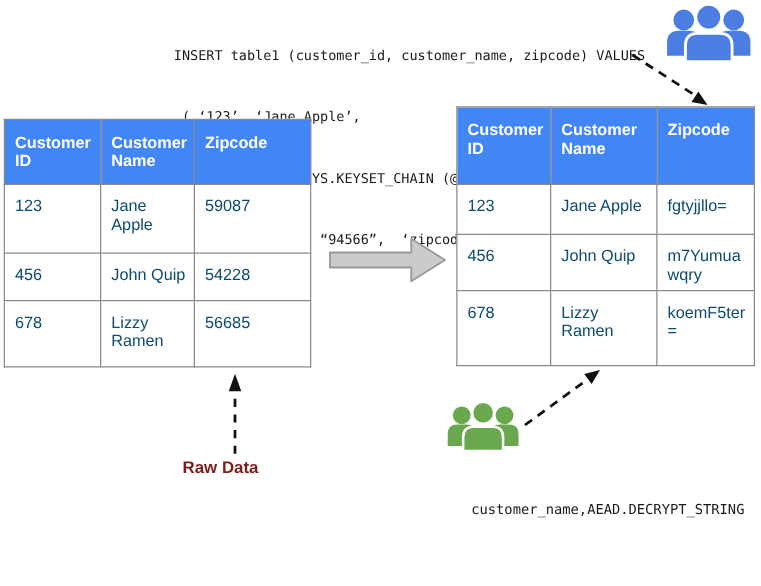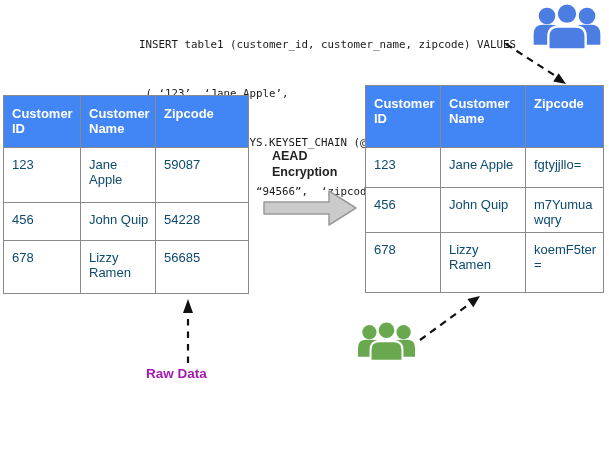--- a/index.html
+++ b/index.html
@@ -19,21 +19,21 @@
   table.dtable th,table.dtable td{border:1px solid #8a8a8a;vertical-align:top;
                overflow-wrap:anywhere;}
   table.dtable th{background:#4285f4;color:#fff;font-weight:bold;text-align:left;
                padding:10px 4px 0 8px;}
   table.dtable td{padding:9px 4px 0 8px;color:#0c4a6e;}
   #table-left{left:3px;top:95px;}
   #table-right{left:365px;top:85px;}
 
   
   .aead-label{left:272px;top:148px;width:85px;font-weight:bold;font-size:12.5px;line-height:16px;color:#222;}
-  .rawdata-label{left:146px;top:366px;font-weight:bold;font-size:13.5px;color:#a21caf;}
+  .rawdata-label{left:146px;top:366px;font-weight:bold;font-size:13.5px;color:#7f1d1d;}
 
   
   .people-blue circle,.people-blue path{fill:#4c7de2;}
   .people-green circle,.people-green path{fill:#6aa84f;}
   .people-front{stroke:#fff;stroke-width:3.5;}
 
   .dash{stroke:#111;stroke-width:2.2;fill:none;stroke-dasharray:7 5.5;}
   .ahead{fill:#111;stroke:none;}
 </style>
 </head>
@@ -115,21 +115,20 @@
       <td>m7Yumuawqry</td>
     </tr>
     <tr style="height:60px">
       <td>678</td>
       <td>Lizzy Ramen</td>
       <td>koemF5ter=</td>
     </tr>
   </tbody>
     </table>
 
-  <div class="abs aead-label">AEAD Encryption</div>
   <svg class="abs" style="left:263px;top:189px;" width="95" height="38" viewBox="0 0 95 38">
     <polygon points="1,13 66,13 66,2 93,19 66,36 66,25 1,25" fill="#cbcbcb" stroke="#9a9a9a" stroke-width="1.5" stroke-linejoin="round"></polygon>
   </svg>
 
   <svg class="abs" style="left:180px;top:297px;" width="16" height="70" viewBox="0 0 16 70">
     <line class="dash" x1="8" y1="66" x2="8" y2="16" style="stroke-dasharray:6.5 6;"></line>
     <polygon class="ahead" points="8,2 3,16 13,16"></polygon>
   </svg>
   <div class="abs rawdata-label">Raw Data</div>
 
@@ -141,19 +140,20 @@
     <circle class="people-front" cx="50" cy="17.5" r="15.5"></circle>
     <path class="people-front" d="M22,71 V52 Q22,37 37,37 H63 Q78,37 78,52 V71 Z"></path>
   </svg>
 
   <svg class="abs" style="left:412px;top:288px;" width="75" height="60" viewBox="0 0 75 60">
     <line class="dash" x1="8" y1="52" x2="56" y2="17"></line>
     <polygon class="ahead" points="68,8 61.3,19.2 55.4,11.1"></polygon>
   </svg>
 
   <div class="abs code code-bottom">
+    <div>customer_name,AEAD.DECRYPT_STRING</div>
     
     
     
     
   </div>
 
 </div>
 
 </body></html>

